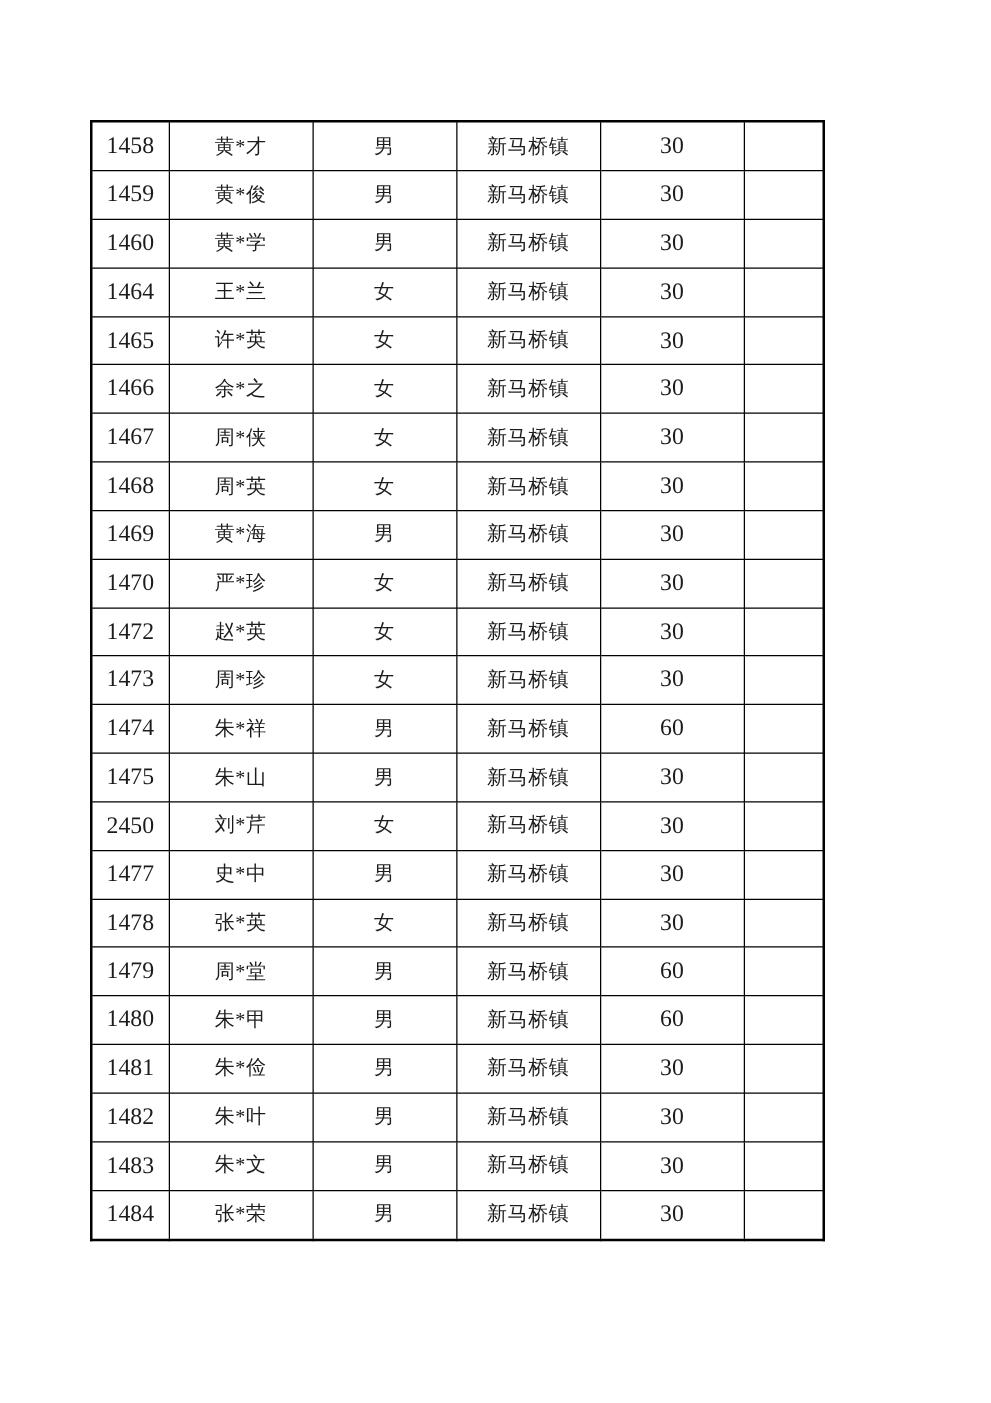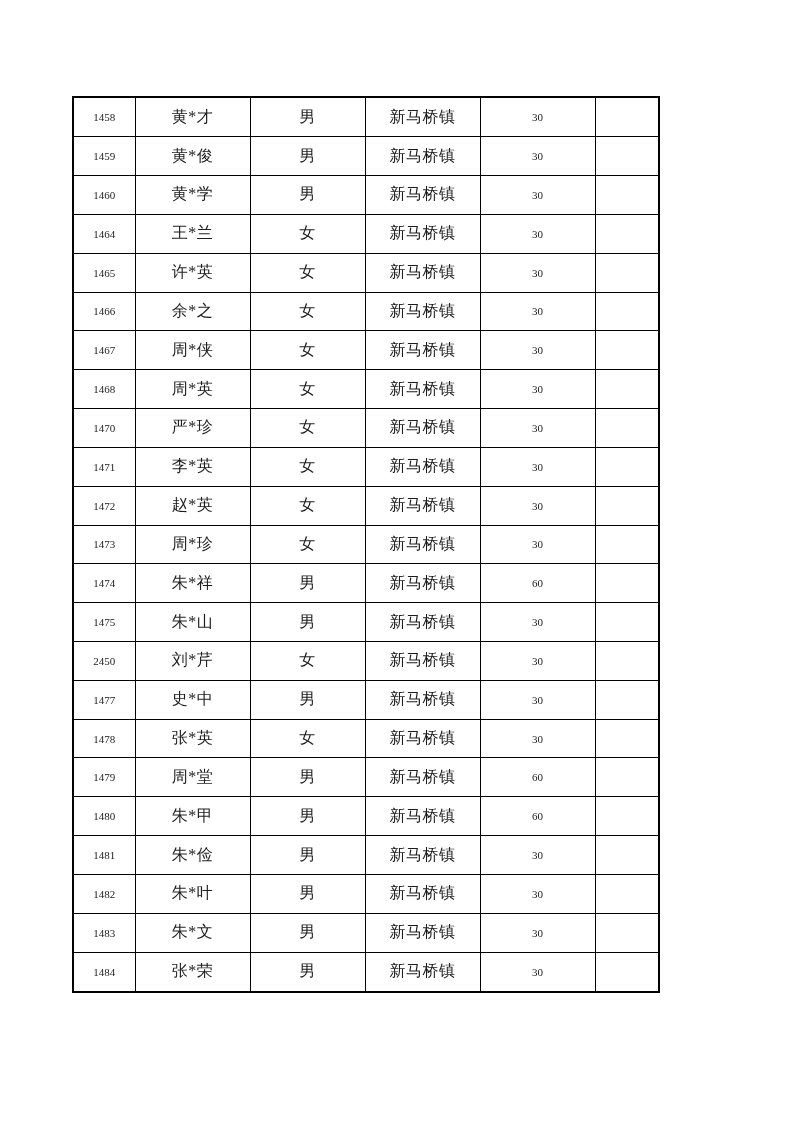--- a/index.html
+++ b/index.html
@@ -37,21 +37,21 @@
     text-align: center;
     vertical-align: middle;
     font-size: 16px;
     color: #1c1c1c;
     padding: 0;
     overflow: hidden;
     white-space: nowrap;
     letter-spacing: 0.5px;
   }
   table.records td.num {
-    font-size: 11px;
+    font-size: 19px;
     letter-spacing: 0px;
   }
   col.c-id     { width: 62px;  }
   col.c-name   { width: 115px; }
   col.c-gender { width: 115px; }
   col.c-town   { width: 115px; }
   col.c-amount { width: 115px; }
   col.c-note   { width: 64px;  }
 </style>
 </head>
@@ -126,30 +126,30 @@
         </tr>
         <tr>
           <td class="num">1468</td>
           <td>周*英</td>
           <td>女</td>
           <td>新马桥镇</td>
           <td class="num">30</td>
           <td></td>
         </tr>
         <tr>
+          <td class="num">1469</td>
+          <td>黄*海</td>
+          <td>男</td>
+          <td>新马桥镇</td>
+          <td class="num">30</td>
+          <td></td>
+        </tr>
+        <tr>
           <td class="num">1470</td>
           <td>严*珍</td>
-          <td>女</td>
-          <td>新马桥镇</td>
-          <td class="num">30</td>
-          <td></td>
-        </tr>
-        <tr>
-          <td class="num">1471</td>
-          <td>李*英</td>
           <td>女</td>
           <td>新马桥镇</td>
           <td class="num">30</td>
           <td></td>
         </tr>
         <tr>
           <td class="num">1472</td>
           <td>赵*英</td>
           <td>女</td>
           <td>新马桥镇</td>

